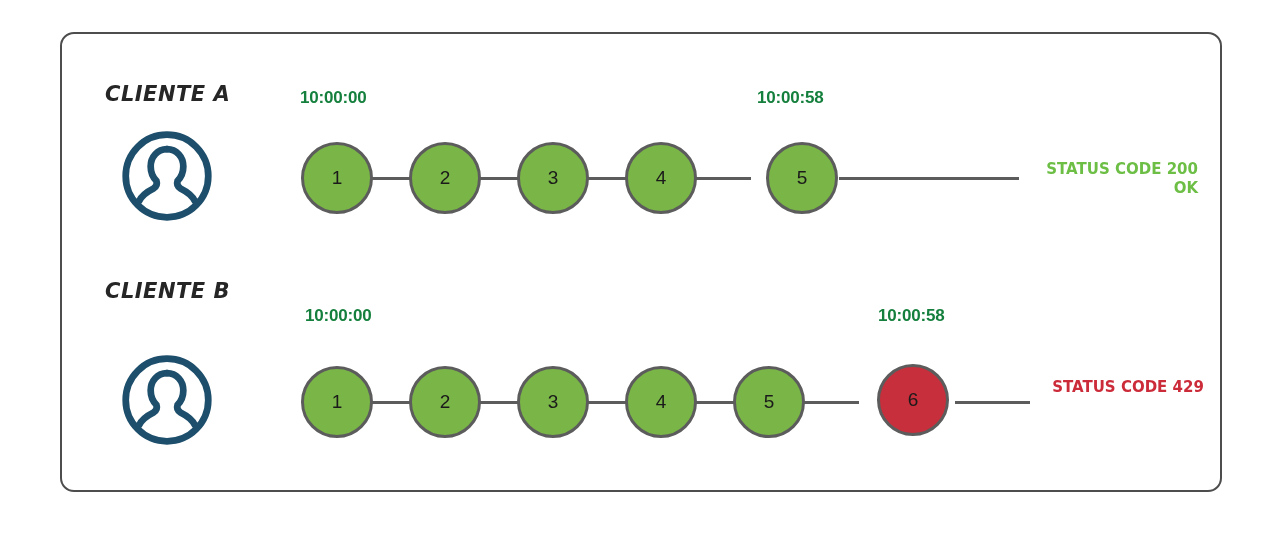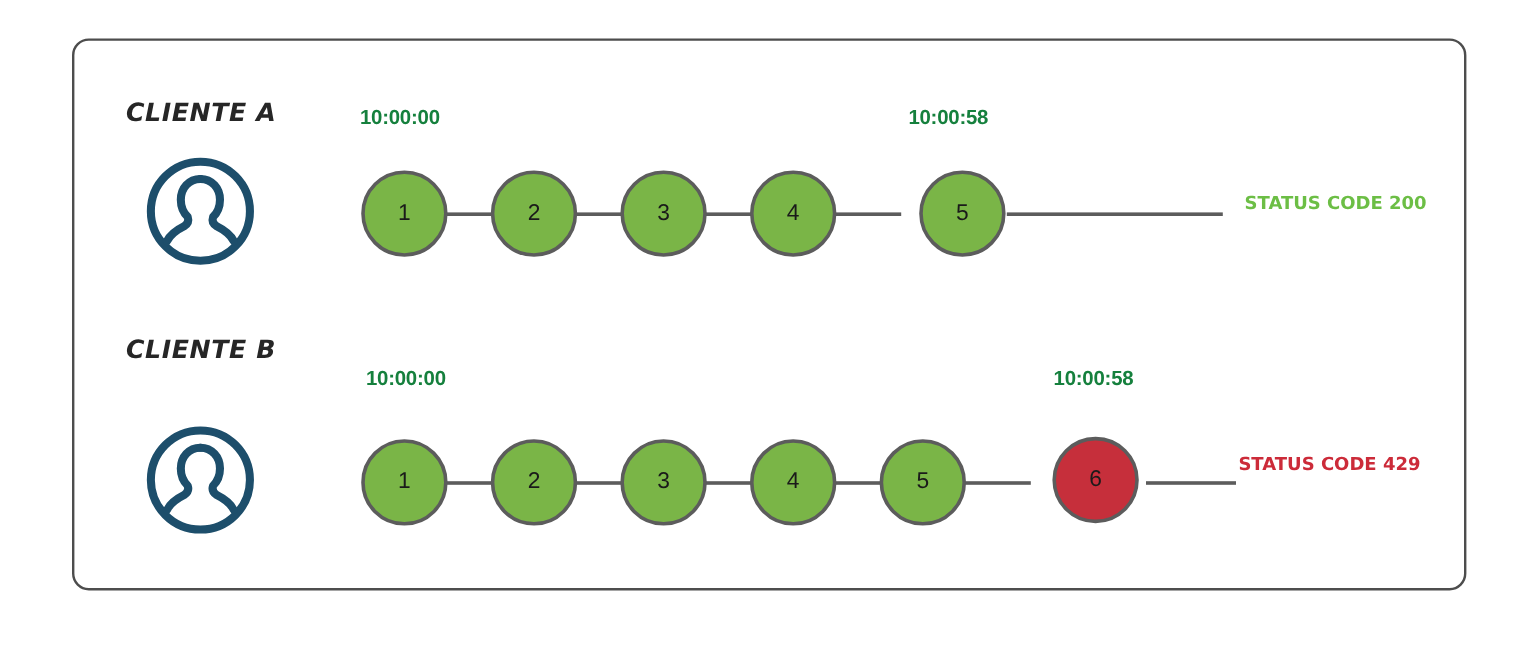--- a/index.html
+++ b/index.html
@@ -92,22 +92,22 @@
   .status {
     position: absolute;
     font-family: "DejaVu Sans", sans-serif;
     font-size: 15px;
     font-weight: 700;
     line-height: 1.25;
     white-space: nowrap;
   }
   .status .line1 { display: block; }
   .status .line2 { display: block; }
-  .status.ok   { color: #6CBE45; text-align: center; }
-  .status.fail { color: #CC2B39; text-align: left; }
+  .status.ok   { color: #6CBE45; text-align: right; }
+  .status.fail { color: #CC2B39; text-align: center; }
 </style>
 </head>
 <body>
 
 <div id="canvas">
 
   <div class="frame"></div>
 
   <div class="row">
 
@@ -144,20 +144,21 @@
     </div>
     <div class="node ok" style="left:625px; top:142px;">
       <span>4</span>
     </div>
     <div class="node ok" style="left:766px; top:142px;">
       <span>5</span>
     </div>
 
     <div class="status ok" style="left:1028px; top:160px; width:170px;">
       <span class="line1">STATUS CODE 200</span>
+      <span class="line2">OK</span>
     </div>
   </div>
 
   <div class="row">
 
     <div class="client-label" style="left:105px; top:279px;">CLIENTE B</div>
 
     <div class="avatar" style="left:119px; top:352px;">
       <svg viewBox="0 0 100 100" xmlns="http://www.w3.org/2000/svg">
         <circle cx="50" cy="50" r="43" fill="none" stroke="#1D4E6B" stroke-width="7"></circle>

